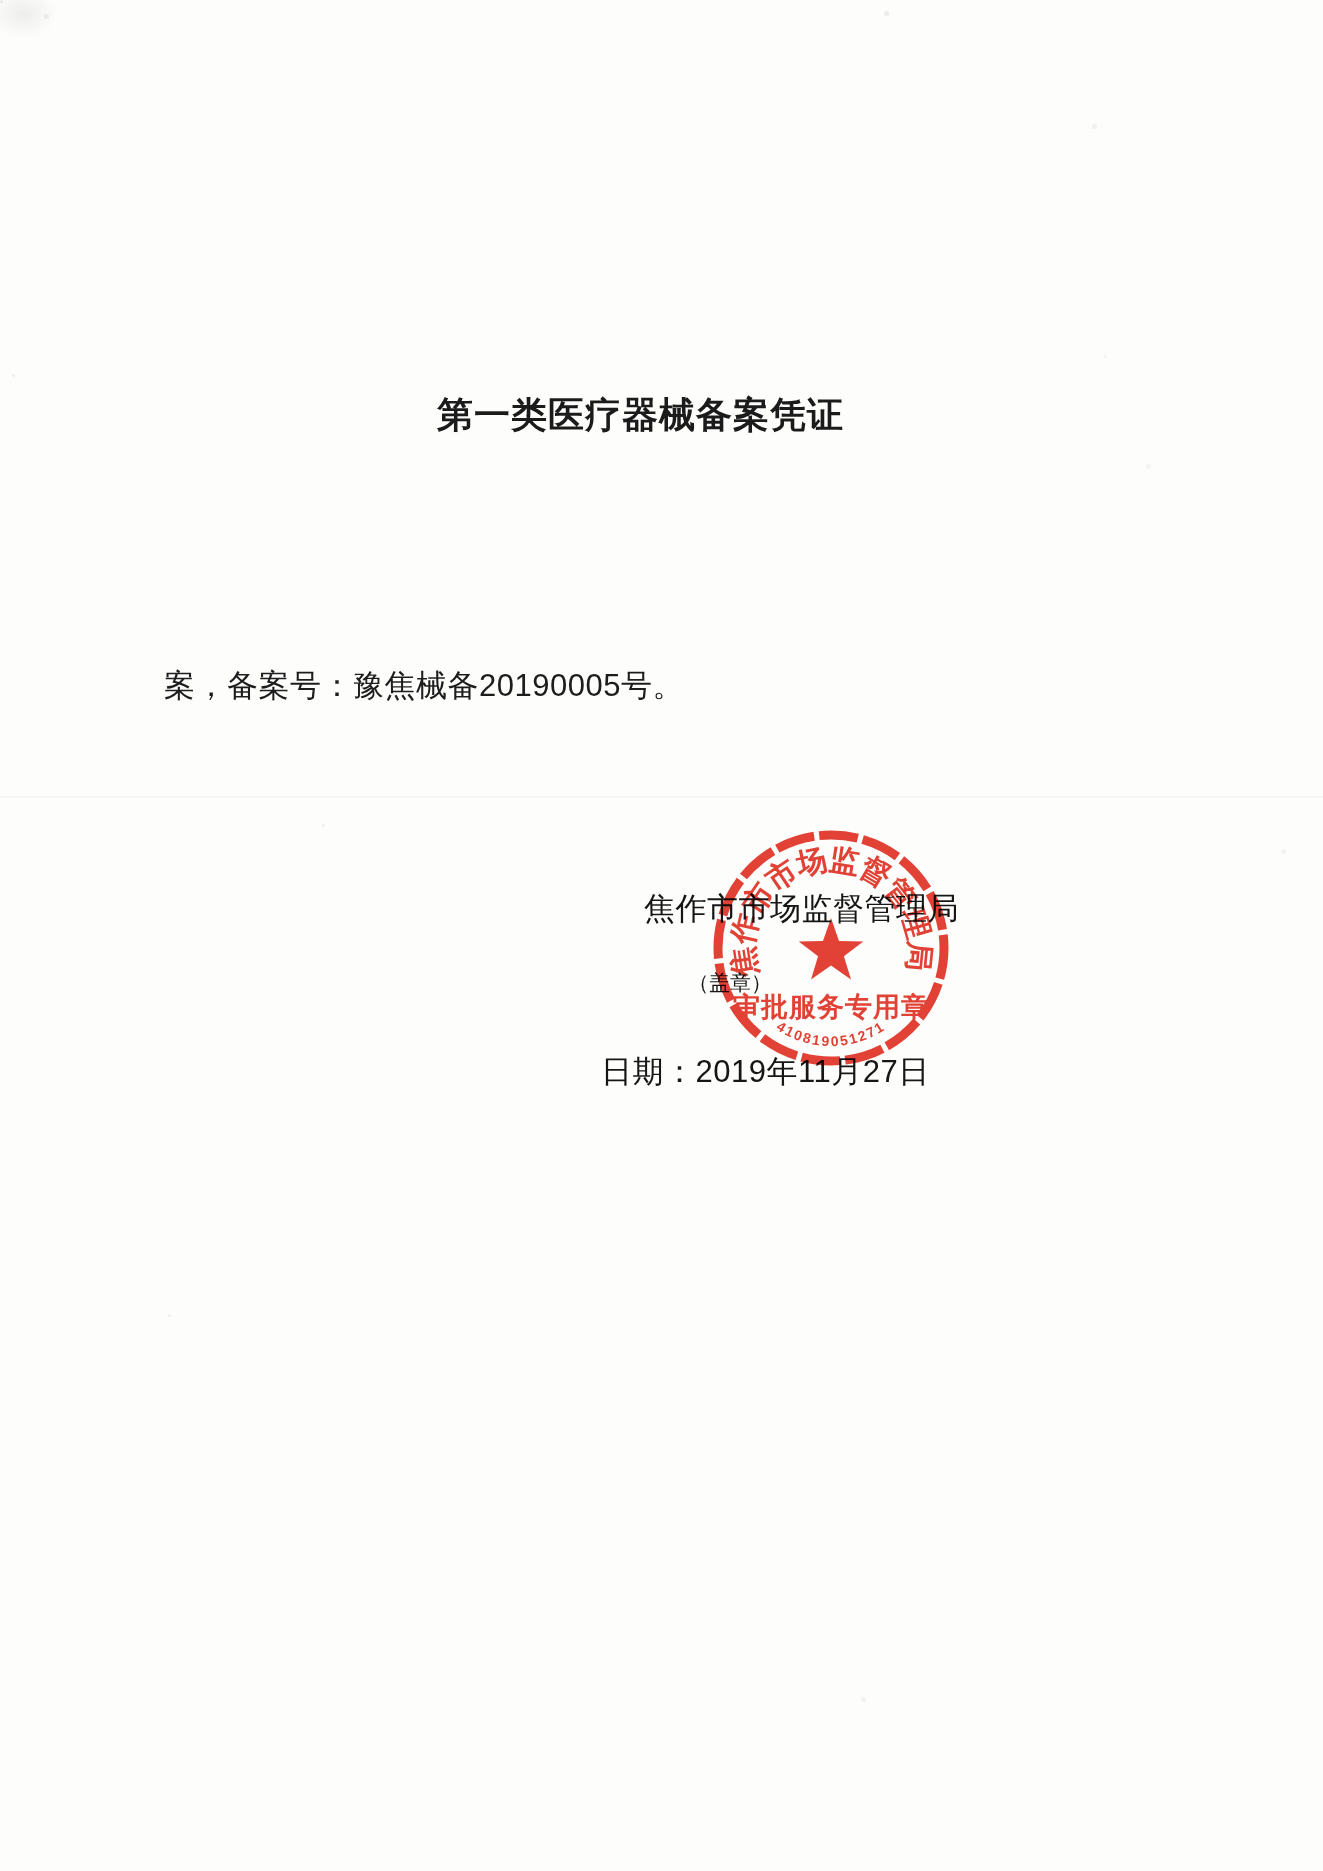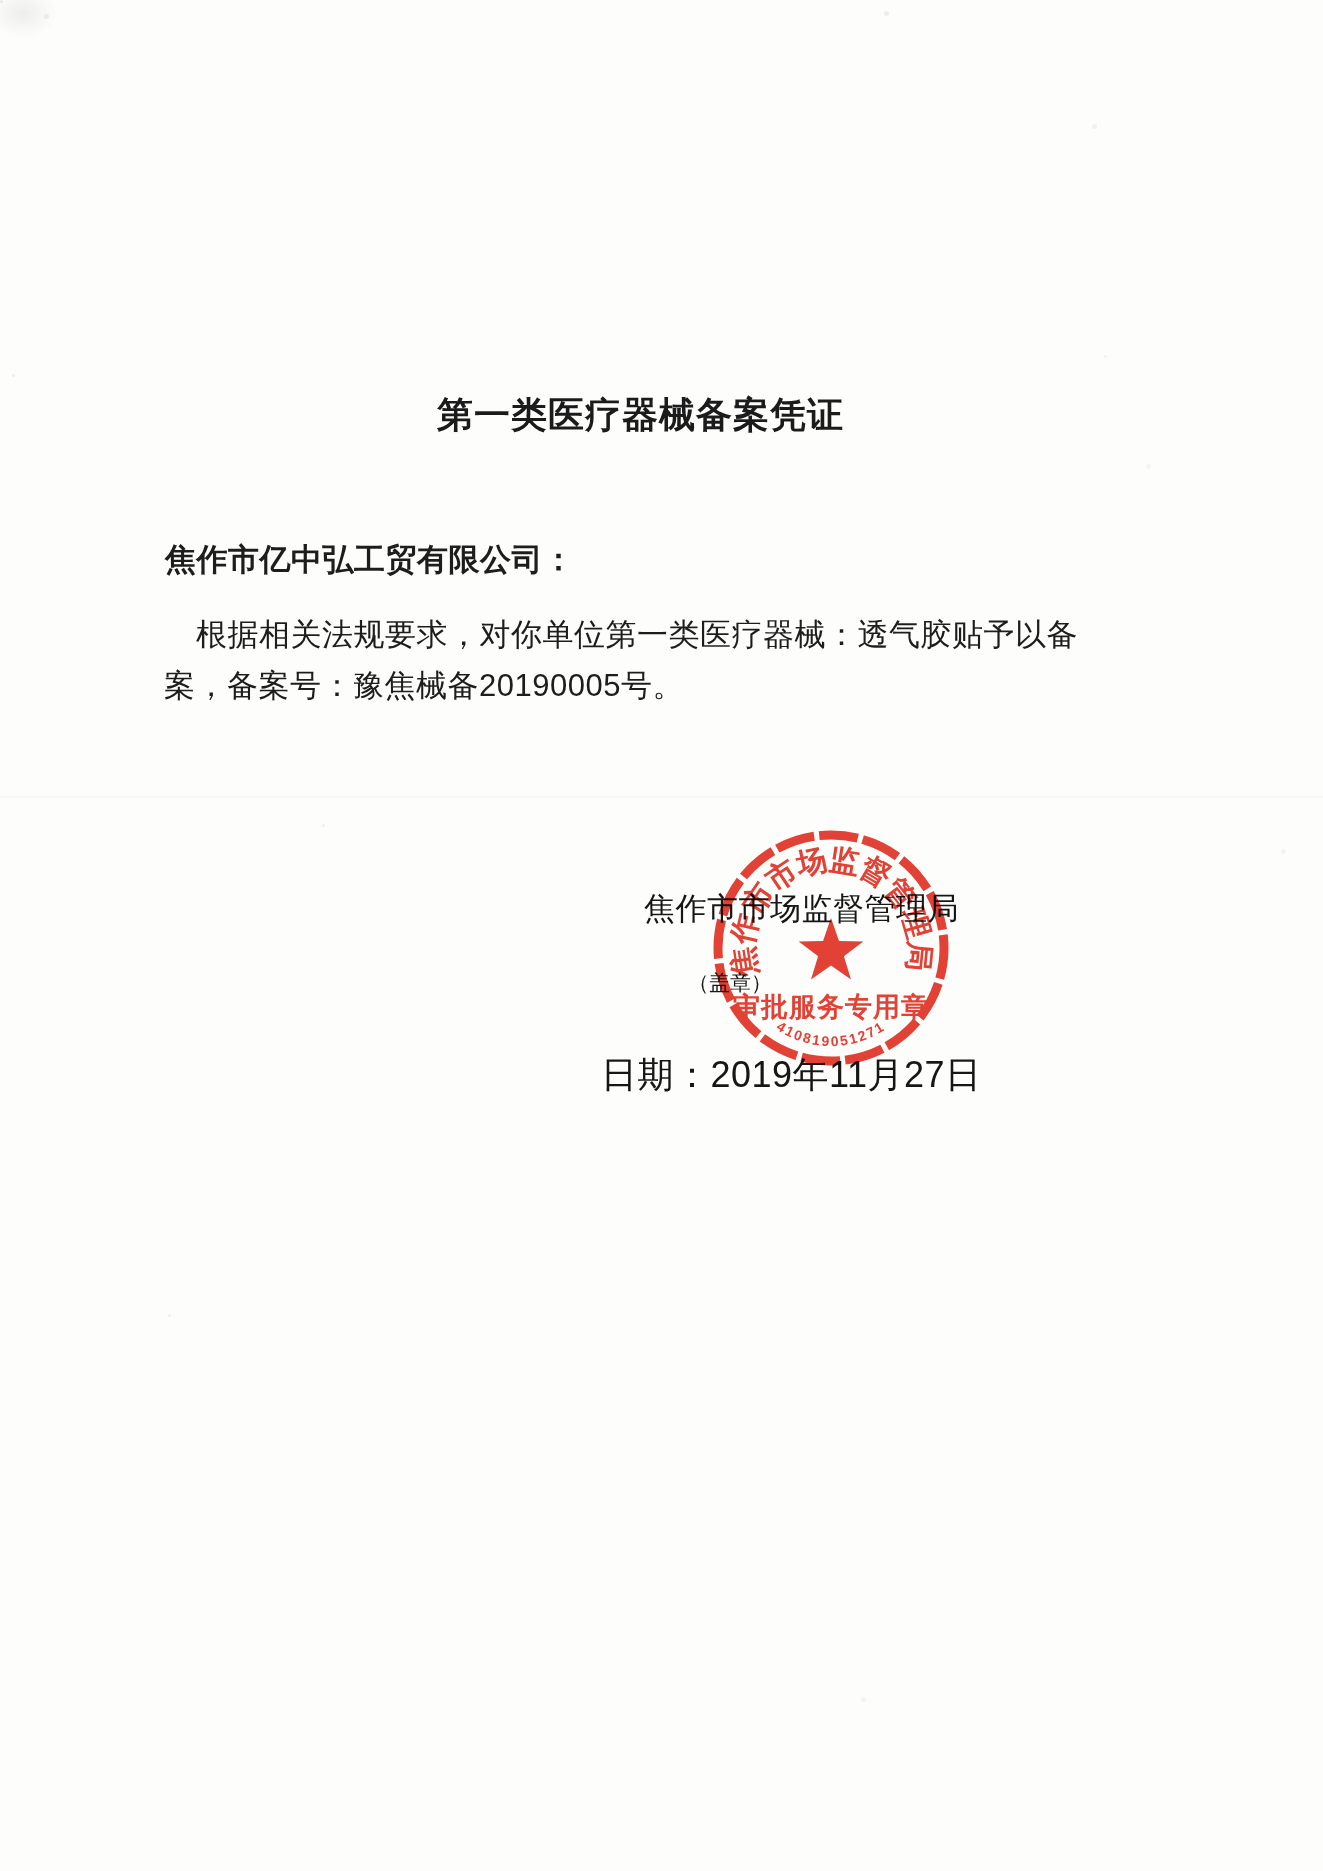--- a/index.html
+++ b/index.html
@@ -20,21 +20,21 @@
     color:#1b1b1b;
   }
   .addressee{
     left:165px;top:542px;
     font-size:31px;font-weight:600;letter-spacing:0.5px;
   }
   .body-line1{left:196px;top:617px;font-size:31px;font-weight:500;letter-spacing:0.5px;}
   .body-line2{left:164px;top:668px;font-size:31px;font-weight:500;letter-spacing:0.5px;}
   .sig-org{left:644px;top:891px;font-size:31px;font-weight:500;letter-spacing:0.5px;color:#161616;}
   .seal-note{left:688px;top:971px;font-size:21px;font-weight:500;color:#161616;}
-  .date-line{left:601px;top:1054px;font-size:36px;font-weight:500;letter-spacing:0.5px;color:#161616;}
+  .date-line{left:601px;top:1054px;font-size:31px;font-weight:500;letter-spacing:0.5px;color:#161616;}
   .stamp{
     position:absolute;left:701px;top:818px;width:260px;height:260px;
     mix-blend-mode:multiply;opacity:0.96;
   }
   
   .scan-noise{
     position:absolute;left:0;top:0;width:3px;height:3px;border-radius:50%;
     background:rgba(110,110,110,0.12);
     box-shadow:
       45px 15px 0 1px rgba(120,120,120,0.10),
@@ -61,23 +61,21 @@
 <body>
 
 <div class="page">
 
   <div class="corner-smudge"></div>
   <div class="scan-band"></div>
   <div class="scan-noise"></div>
 
   <div class="txt doc-title">第一类医疗器械备案凭证</div>
 
-  <div class="txt addressee">焦作市亿中弘工贸有限公司：</div>
 
-  <div class="txt body-line1">根据相关法规要求，对你单位第一类医疗器械：透气胶贴予以备</div>
   <div class="txt body-line2">案，备案号：豫焦械备20190005号。</div>
 
   <div class="txt sig-org">焦作市市场监督管理局</div>
   <div class="txt seal-note">（盖章）</div>
   <div class="txt date-line">日期：2019年11月27日</div>
 
   <div class="stamp">
     <svg width="260" height="260" viewBox="0 0 260 260">
       <defs>
         <path id="arcTop" d="M 56.7 156.7 A 78 78 0 1 1 203.3 156.7" fill="none"></path>

